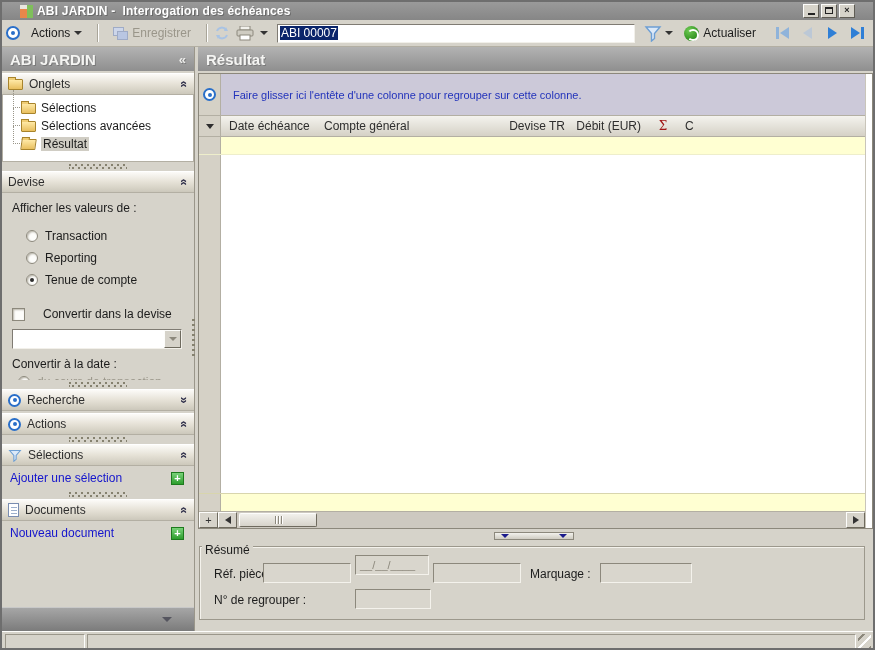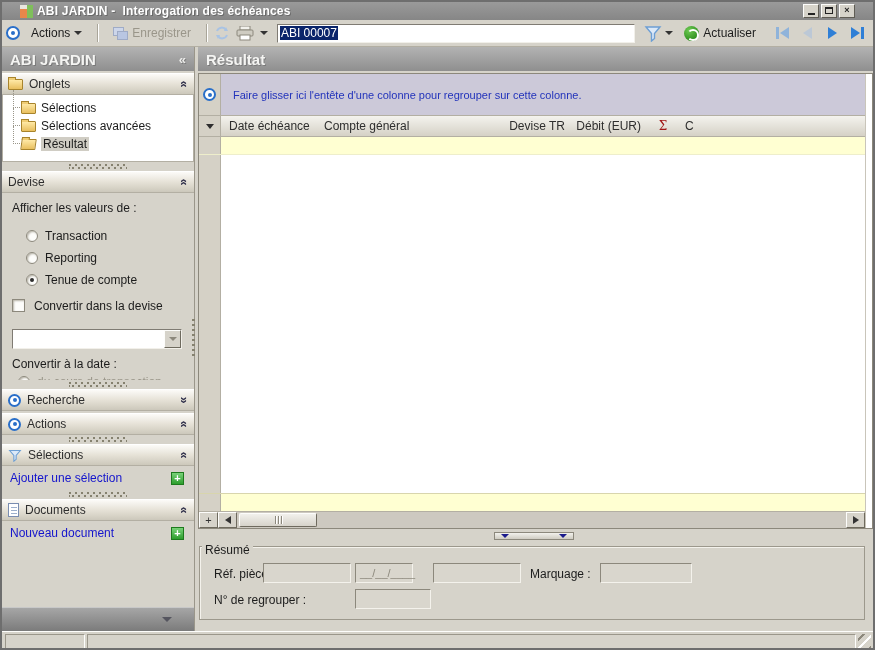--- a/index.html
+++ b/index.html
@@ -70,21 +70,21 @@
 
   .hgrip { height:9px; display:flex; flex-direction:column; align-items:center; justify-content:center; gap:1px; }
   .hgrip i { width:58px; height:2px; background:repeating-linear-gradient(90deg,#85816f 0 2px,transparent 2px 6px); }
   .hgrip i:last-child { background-position:3px 0; }
 
   .devise-panel { padding:8px 6px 0 10px; font-size:12px; color:#1c1c1c; }
   .devise-panel .cap { margin-bottom:10px; }
   .opt-row { display:flex; align-items:center; gap:7px; padding-left:14px; height:22px; }
   .radio { width:12px; height:12px; border-radius:50%; background:#fdfdfb; border:1px solid #8c887c; box-shadow:inset 1px 1px 2px #b8b4a8; position:relative; flex:0 0 auto; }
   .radio.checked::after { content:''; position:absolute; left:3px; top:3px; width:4px; height:4px; border-radius:50%; background:#2e2e2e; }
-  .chk-row { display:flex; align-items:flex-start; gap:9px; height:22px; margin-top:8px; }
+  .chk-row { display:flex; align-items:flex-end; gap:18px; height:22px; margin-top:8px; }
   .checkbox { width:13px; height:13px; background:#fdfdfb; border:1px solid #8c887c; box-shadow:inset 1px 1px 2px #b8b4a8; flex:0 0 auto; }
   .combo { margin:8px 0 8px 0; width:170px; height:20px; background:#fff; border:1px solid; border-color:#7f7b73 #f2f0ea #f2f0ea #7f7b73; display:flex; }
   .combo .btn { margin-left:auto; width:17px; background:#d6d3ca; border:1px solid; border-color:#fdfdfb #6e6a5e #6e6a5e #fdfdfb; display:flex; align-items:center; justify-content:center; }
   .combo .btn b { width:0; height:0; border-left:4px solid transparent; border-right:4px solid transparent; border-top:4px solid #8c887c; }
   .clipped { height:9px; overflow:hidden; color:#9a968a; }
 
   .link-row { display:flex; align-items:center; height:20px; padding:0 10px 0 8px; margin:2px 0; }
   .link { color:#1414cc; font-size:12px; }
   .plus-btn { margin-left:auto; width:13px; height:13px; background:linear-gradient(#79d279,#2d9e2d); border:1px solid #1d7a1d; color:#fff; font-weight:bold; font-size:11px; line-height:11px; text-align:center; }
 
@@ -409,21 +409,21 @@
             <b></b>
             <b></b>
           </div>
       </div>
 
       <div class="resume">
         <div class="fieldset">
           <span class="legend">Résumé</span>
           <span class="r-lbl" style="left:14px; top:20px;">Réf. pièce :</span>
           <div class="field" style="left:63px; top:16px; width:88px;"></div>
-          <div class="field" style="left:155px; top:16px; width:58px;">
+          <div class="field" style="left:155px; top:8px; width:74px;">
               <span>__/__/____</span>
             </div>
           <div class="field" style="left:233px; top:16px; width:88px;"></div>
           <span class="r-lbl" style="left:330px; top:20px;">Marquage :</span>
           <div class="field" style="left:400px; top:16px; width:92px;"></div>
           <span class="r-lbl" style="left:14px; top:46px;">N° de regrouper :</span>
           <div class="field" style="left:155px; top:42px; width:76px;"></div>
         </div>
       </div>
     </div>

